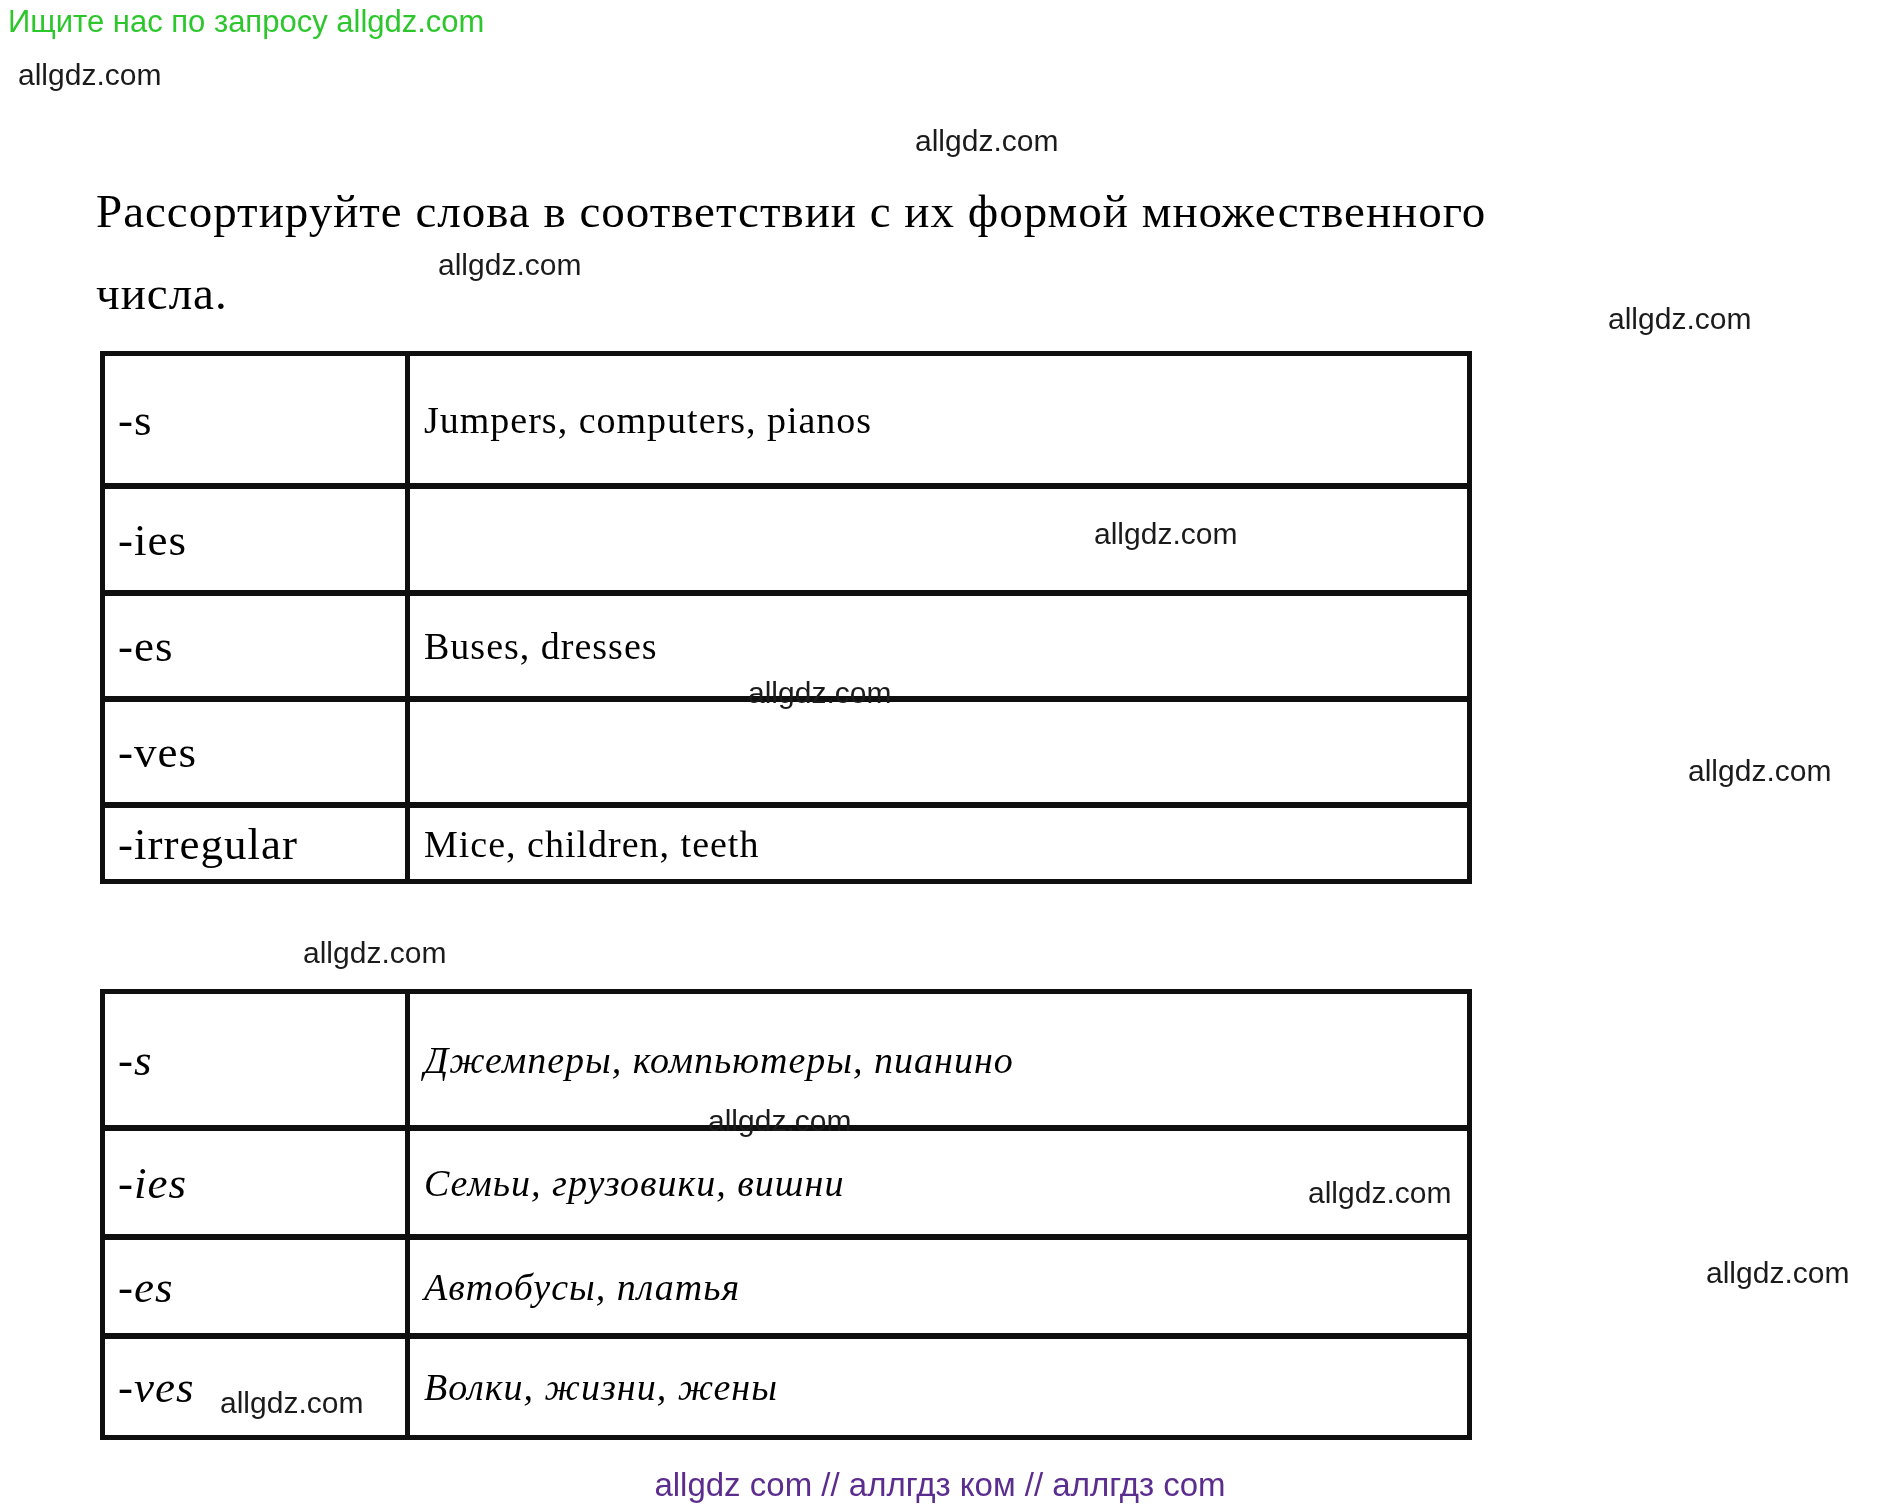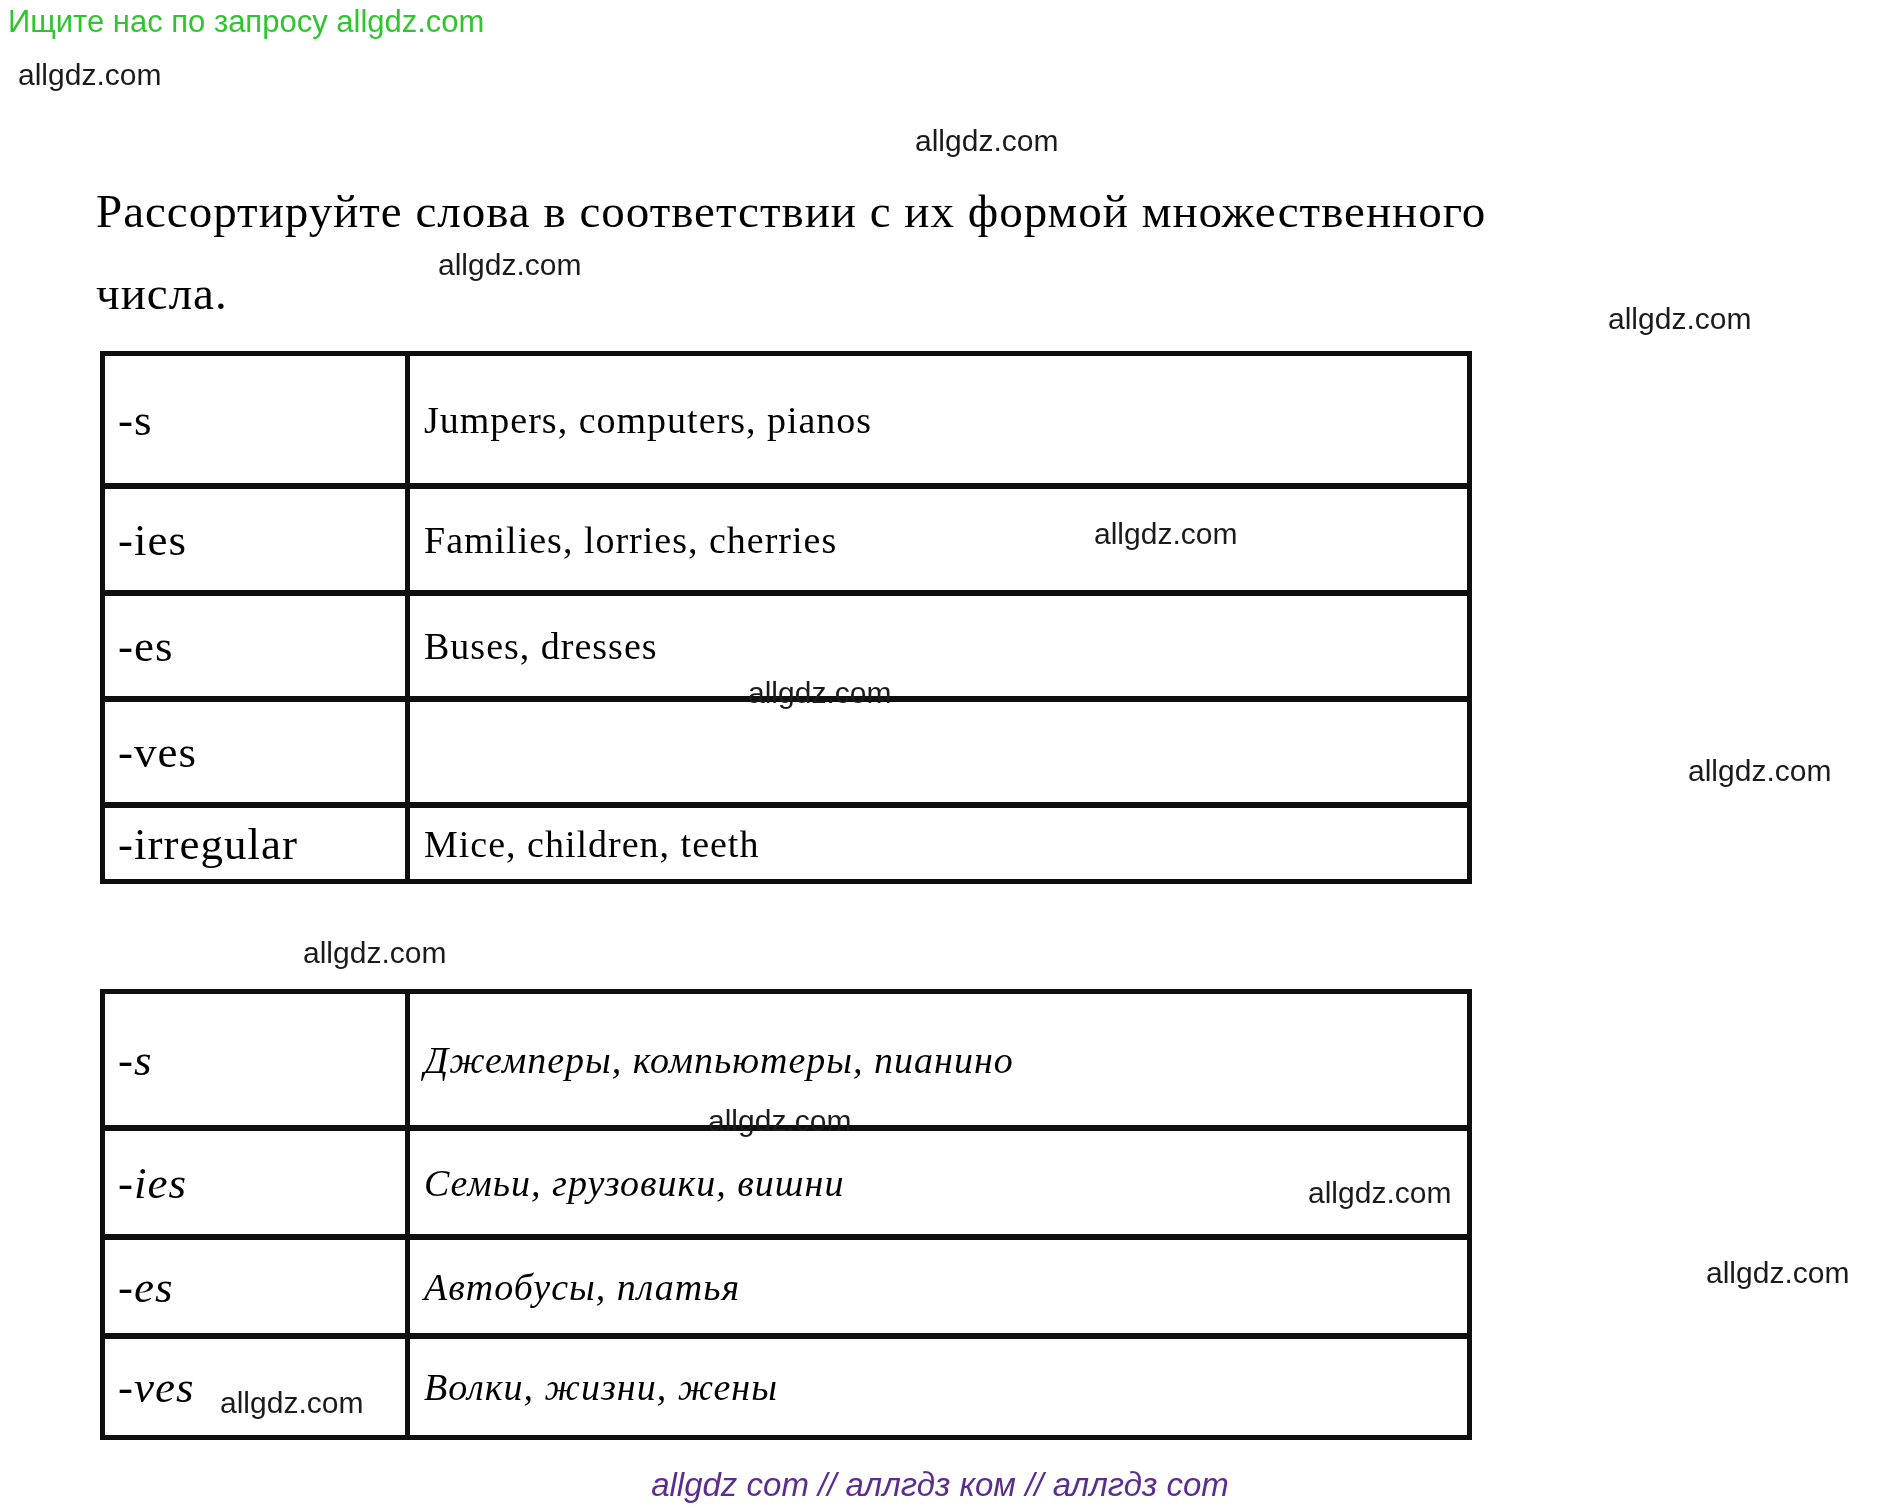--- a/index.html
+++ b/index.html
@@ -70,21 +70,20 @@
     white-space:nowrap;
   }
   .tbl-ru .c1,.tbl-ru .c2{font-style:italic;}
   .footer{
     position:absolute;top:1466px;left:0;width:100%;
     text-align:center;
     font-family:"Liberation Sans", sans-serif;
     font-size:33px;
     color:var(--purple,#5b2d8e);
     white-space:nowrap;
-    font-style:italic;
   }
 </style>
 </head>
 <body>
 
 <div class="canvas">
 
   <div class="promo">Ищите нас по запросу allgdz.com</div>
 
   <div class="wm" style="left:18px;top:58px">allgdz.com</div>
@@ -104,21 +103,20 @@
   <div class="task l1">Рассортируйте слова в соответствии с их формой множественного</div>
   <div class="task l2">числа.</div>
 
   <div class="tbl tbl-en">
     <div class="trow" style="height:127px">
       <div class="c1">-s</div>
       <div class="c2">Jumpers, computers, pianos</div>
     </div>
     <div class="trow" style="height:101px">
       <div class="c1">-ies</div>
-      <div class="c2">Families, lorries, cherries</div>
     </div>
     <div class="trow" style="height:100px">
       <div class="c1">-es</div>
       <div class="c2">Buses, dresses</div>
     </div>
     <div class="trow" style="height:100px">
       <div class="c1">-ves</div>
     </div>
     <div class="trow" style="height:71px">
       <div class="c1">-irregular</div>

